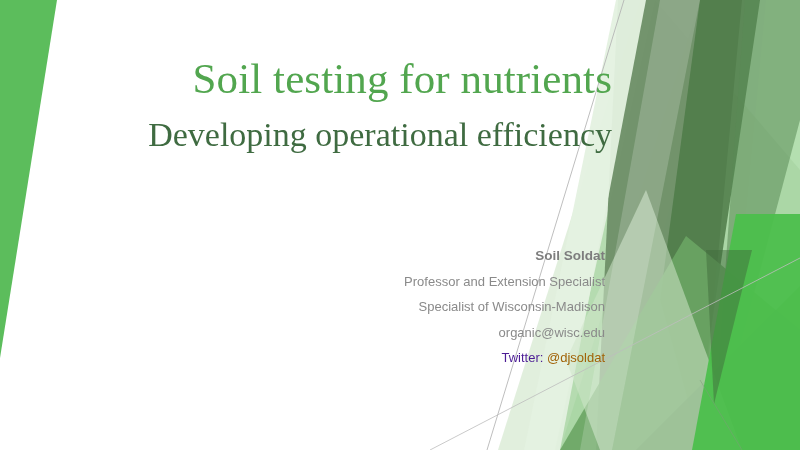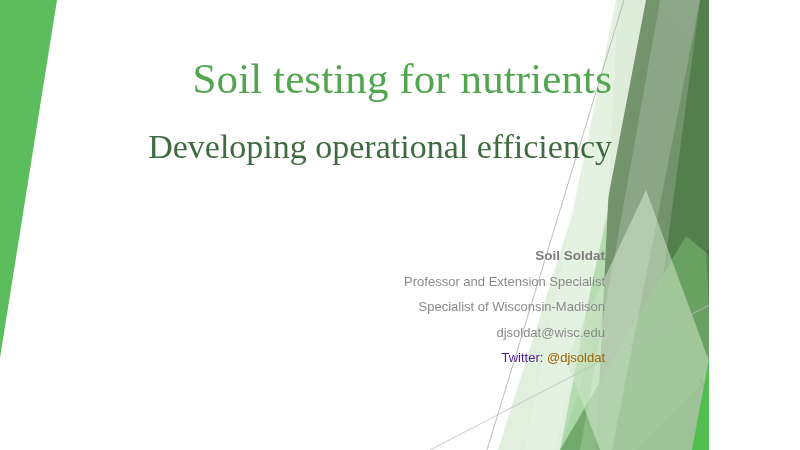--- a/index.html
+++ b/index.html
@@ -3,21 +3,21 @@
 <meta charset="utf-8">
 <title>Soil testing for nutrients and organic matter</title>
 <style>
   html, body {
     margin: 0;
     padding: 0;
     background: #ffffff;
   }
   .slide {
     position: relative;
-    width: 709px;
+    width: 800px;
     height: 450px;
     overflow: hidden;
     background: #ffffff;
     font-family: "Liberation Sans", sans-serif;
     text-decoration: underline;
   }
   .decor {
     position: absolute;
     top: 0; left: 0;
     width: 800px;
@@ -45,21 +45,21 @@
     line-height: 53px;
     color: #52a64f;
     letter-spacing: 0.1px;
     white-space: nowrap;
   }
   .subtitle-line {
     font-family: "Liberation Serif", "DejaVu Serif", serif;
     font-size: 34px;
     line-height: 46px;
     color: #3f6b41;
-    margin-top: 19px;
+    margin-top: 7px;
     white-space: nowrap;
   }
 
   
   .contact-block {
     position: absolute;
     left: 300px;
     top: 243px;
     width: 305px;
     text-align: right;
@@ -131,18 +131,18 @@
 
     <div class="title-block">
       <div class="title-line">Soil testing for nutrients</div>
       <div class="subtitle-line">Developing operational efficiency</div>
     </div>
 
     <div class="contact-block">
       <div class="contact-line name">Soil Soldat</div>
       <div class="contact-line">Professor and Extension Specialist</div>
       <div class="contact-line">Specialist of Wisconsin-Madison</div>
-      <div class="contact-line">djsoldat@wisc.edu</div>
+      <div class="contact-line">organic@wisc.edu</div>
       <div class="contact-line"><span class="tw-label">Twitter:</span><span class="tw-handle"> @djsoldat</span></div>
     </div>
 
   </div>
 </div>
 
 </body></html>

